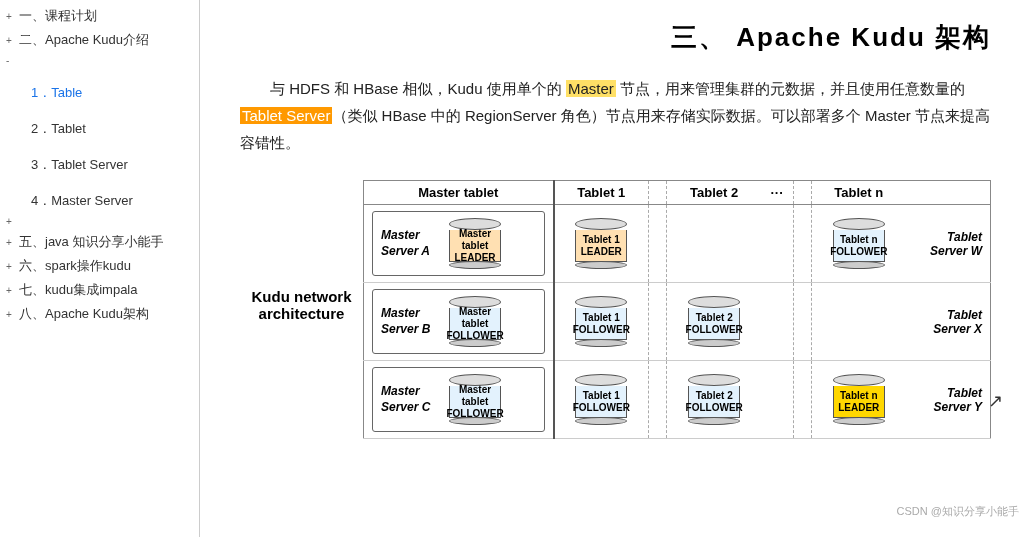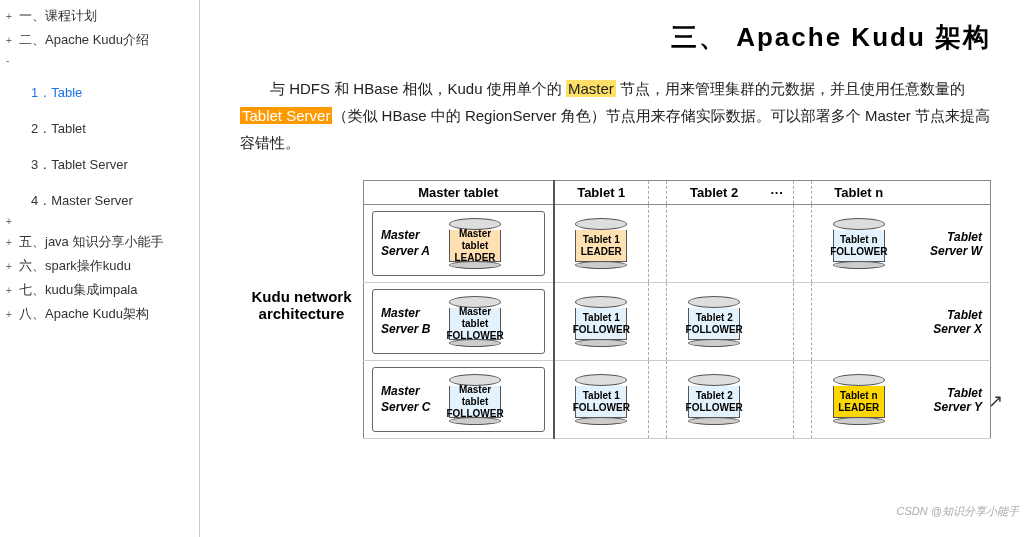--- a/index.html
+++ b/index.html
@@ -192,21 +192,20 @@
     
     .watermark {
       position: fixed;
       bottom: 16px;
       right: 8px;
       font-size: 11px;
       color: #aaa;
       background: rgba(255,255,255,0.7);
       padding: 2px 4px;
       pointer-events: none;
-      font-style: italic;
     }
 
     
     .cursor-icon {
       position: fixed;
       right: 28px;
       top: 390px;
       font-size: 18px;
       color: #333;
       pointer-events: none;

